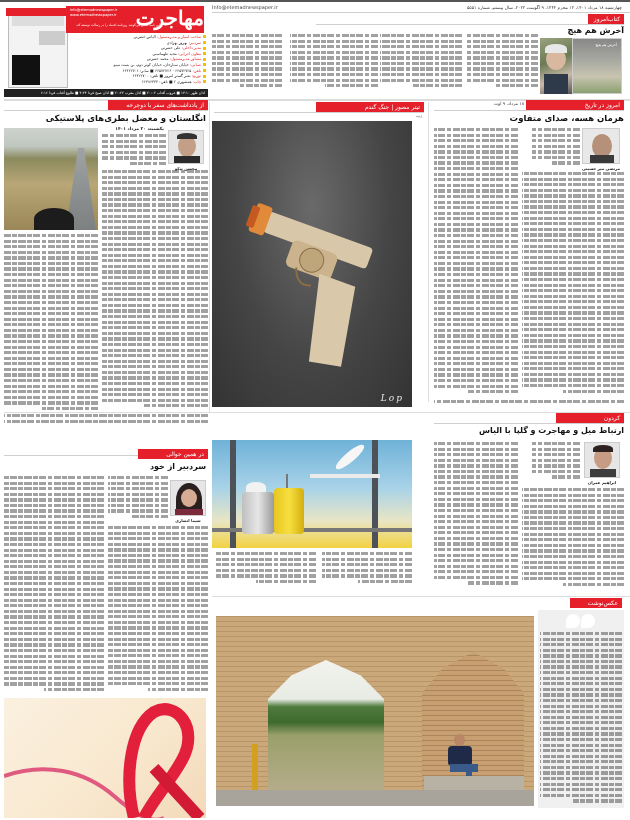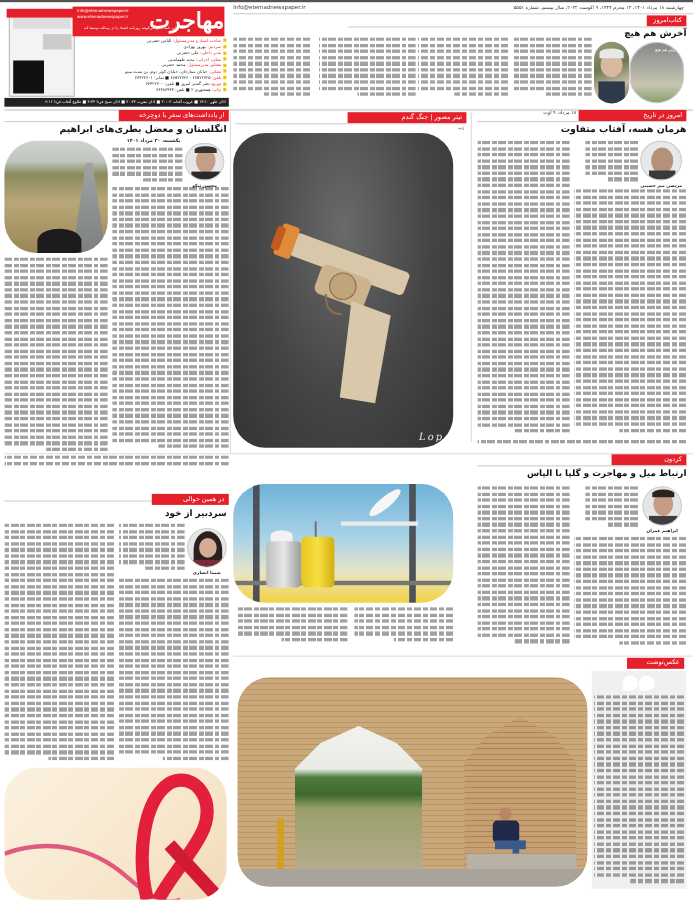--- a/index.html
+++ b/index.html
@@ -4,21 +4,21 @@
 <style>
   * { box-sizing: border-box; margin: 0; padding: 0; }
   html, body { width: 630px; height: 820px; background: #ffffff; overflow: hidden; }
   body { font-family: "DejaVu Sans", sans-serif; color: #222; position: relative; direction: rtl; }
   .abs { position: absolute; }
   .redbar { background: #e5202a; color: #fff; font-size: 6px; line-height: 10px; height: 10px; padding: 0 4px; }
   .txt { font-size: 4.2px; line-height: 6.2px; color: #333; text-align: justify; overflow: hidden; }
   .txt span.line { display:block; height: 6.2px; background: repeating-linear-gradient(to left, #555 0 7px, transparent 7px 8.5px, #555 8.5px 13px, transparent 13px 14.5px); opacity:.55; margin-bottom: 2.4px; height: 3.2px; }
   .headline { font-weight: bold; color: #111; white-space: nowrap; }
   .rule { background: #cfcfcf; height: 1px; }
-  .photo { overflow: hidden; border-radius: 29px; }
+  .photo { overflow: hidden; }
   .caption-name { font-size: 5px; font-weight: bold; color: #222; text-align: center; }
 </style>
 </head>
 <body>
 
 <div class="abs" style="left:0;top:0;width:630px;height:86px;">
   <div class="abs" style="left:0;top:0;width:630px;height:2px;background:#555;"></div>
 
   <div class="abs" style="left:8px;top:12px;width:60px;height:76px;background:#f3f3f3;border:1px solid #bbb;">
     <div style="height:10px;background:#ddd;margin:3px;"></div>
@@ -116,21 +116,21 @@
 </div>
 <div class="abs photo" style="left:572px;top:38px;width:50px;height:56px;background:linear-gradient(180deg,#888 0%,#a8aaa2 40%,#c8c4b0 70%,#8aa070 100%);border:1px solid #ccc;">
   <div style="font-size:3.6px;color:#fff;padding:4px;">آخرش هم هیچ</div>
 </div>
 
 <div class="abs" style="left:4px;top:99px;width:626px;height:2px;background:#ddd;"></div>
 
 <div class="abs redbar" style="left:526px;top:100px;width:98px;">امروز در تاریخ</div>
 <div class="abs" style="left:462px;top:101px;width:62px;font-size:4.4px;color:#333;text-align:right;">۱۸ مرداد، ۹ اوت</div>
 <div class="abs rule" style="left:434px;top:110px;width:190px;"></div>
-<div class="abs headline" style="right:6px;top:113px;font-size:8.5px;">هرمان هسه، آفتاب متفاوت</div>
+<div class="abs headline" style="right:6px;top:113px;font-size:8.5px;">هرمان هسه، صدای متفاوت</div>
 <div class="abs photo" style="left:582px;top:128px;width:38px;height:36px;background:#e8e8e8;border:1px solid #ccc;">
   <div style="position:absolute;left:9px;top:5px;width:20px;height:24px;border-radius:50%;background:#b5917a;"></div>
   <div style="position:absolute;left:7px;top:26px;width:24px;height:10px;background:#3a3a3a;"></div>
 </div>
 <div class="abs caption-name" style="left:578px;top:166px;width:46px;font-size:4px;">مرتضی میر حسینی</div>
 <div class="abs txt" id="hist-a" style="left:532px;top:128px;width:48px;height:44px;">
     <span class="line" style="margin-left: auto;"></span>
     <span class="line" style="margin-left: auto;"></span>
     <span class="line" style="margin-left: auto;"></span>
     <span class="line" style="margin-left: auto;"></span>
@@ -246,21 +246,21 @@
       <path d="M84 152 q6 18 20 12" fill="none" stroke="#8a6e48" stroke-width="2"></path>
       <rect x="26" y="104" width="16" height="30" rx="3" fill="#e08a3a"></rect>
       <rect x="22" y="108" width="8" height="22" rx="2" fill="#c55a20"></rect>
     </g>
   </svg>
   <div style="position:absolute;right:8px;bottom:4px;font-family:'DejaVu Serif',serif;font-style:italic;font-size:9px;color:#e8e8e8;direction:ltr;letter-spacing:2px;">Lop</div>
 </div>
 
 <div class="abs redbar" style="left:108px;top:100px;width:100px;">از یادداشت‌های سفر با دوچرخه</div>
 <div class="abs rule" style="left:4px;top:110px;width:204px;"></div>
-<div class="abs headline" style="left:6px;top:113px;width:200px;text-align:right;font-size:8.5px;">انگلستان و معضل بطری‌های ابراهیم</div>
+<div class="abs headline" style="left:6px;top:113px;width:200px;text-align:right;font-size:8.5px;">انگلستان و معضل بطری‌های پلاستیکی</div>
 <div class="abs" style="left:100px;top:126px;width:64px;font-size:4.4px;font-weight:bold;color:#222;text-align:right;">یکشنبه، ۳۰ مرداد ۱۴۰۱</div>
 <div class="abs photo" style="left:168px;top:130px;width:36px;height:34px;background:#e6e6e6;border:1px solid #ccc;">
   <div style="position:absolute;left:9px;top:4px;width:18px;height:22px;border-radius:50%;background:#c49f88;"></div>
   <div style="position:absolute;left:8px;top:2px;width:20px;height:6px;border-radius:50% 50% 0 0;background:#333;"></div>
   <div style="position:absolute;left:5px;top:25px;width:26px;height:9px;background:#2a2a2a;"></div>
 </div>
 <div class="abs caption-name" style="left:164px;top:166px;width:44px;font-size:4px;">محسن تیکو</div>
 <div class="abs photo" style="left:4px;top:128px;width:94px;height:102px;background:linear-gradient(180deg,#cfd3cf 0%,#bfc6bf 18%,#8b8a5e 30%,#b9a777 55%,#9a8656 100%);">
   <div style="position:absolute;left:62px;top:20px;width:30px;height:82px;background:linear-gradient(180deg,#9fa3a3,#7c8080);clip-path:polygon(40% 0,60% 0,100% 100%,0 100%);"></div>
   <div style="position:absolute;left:30px;top:80px;width:40px;height:22px;border-radius:50% 50% 0 0;background:#1c1c1c;"></div>

